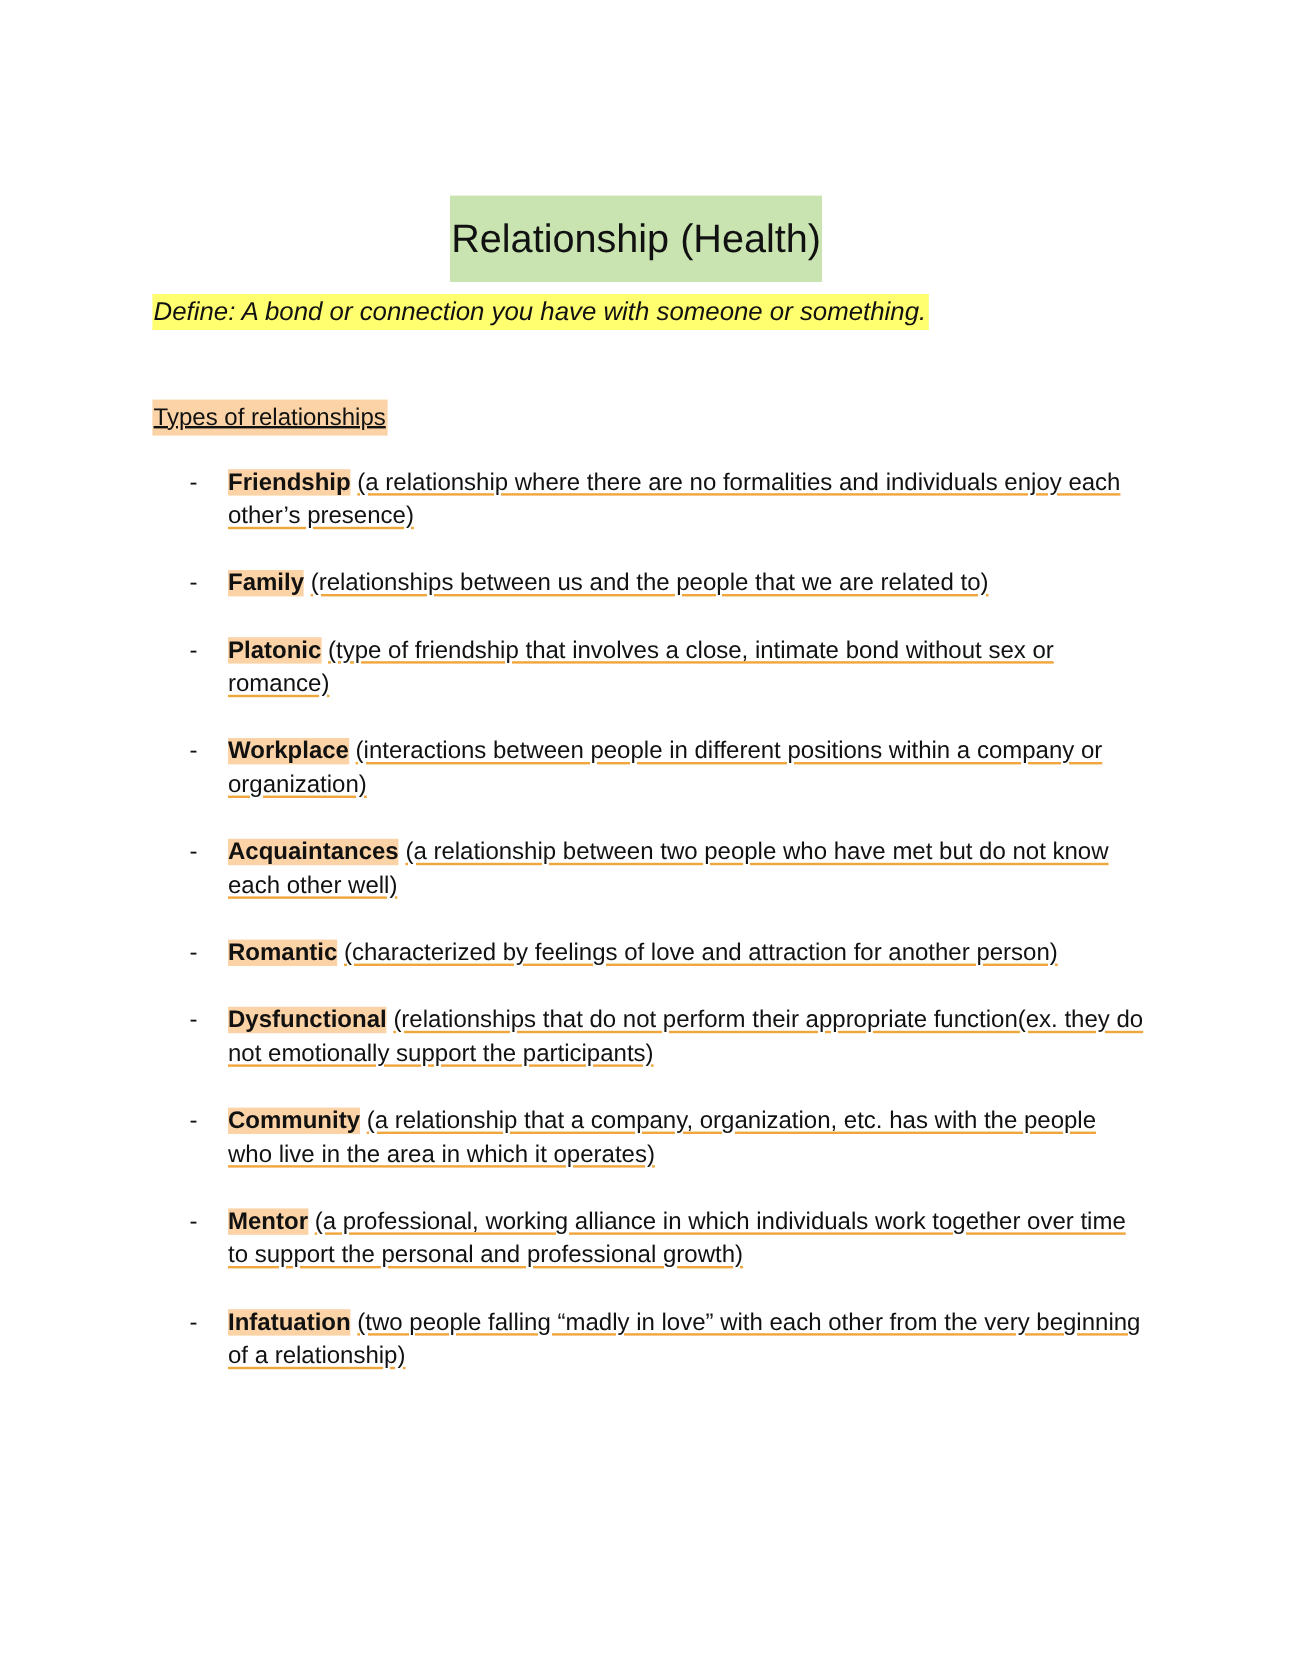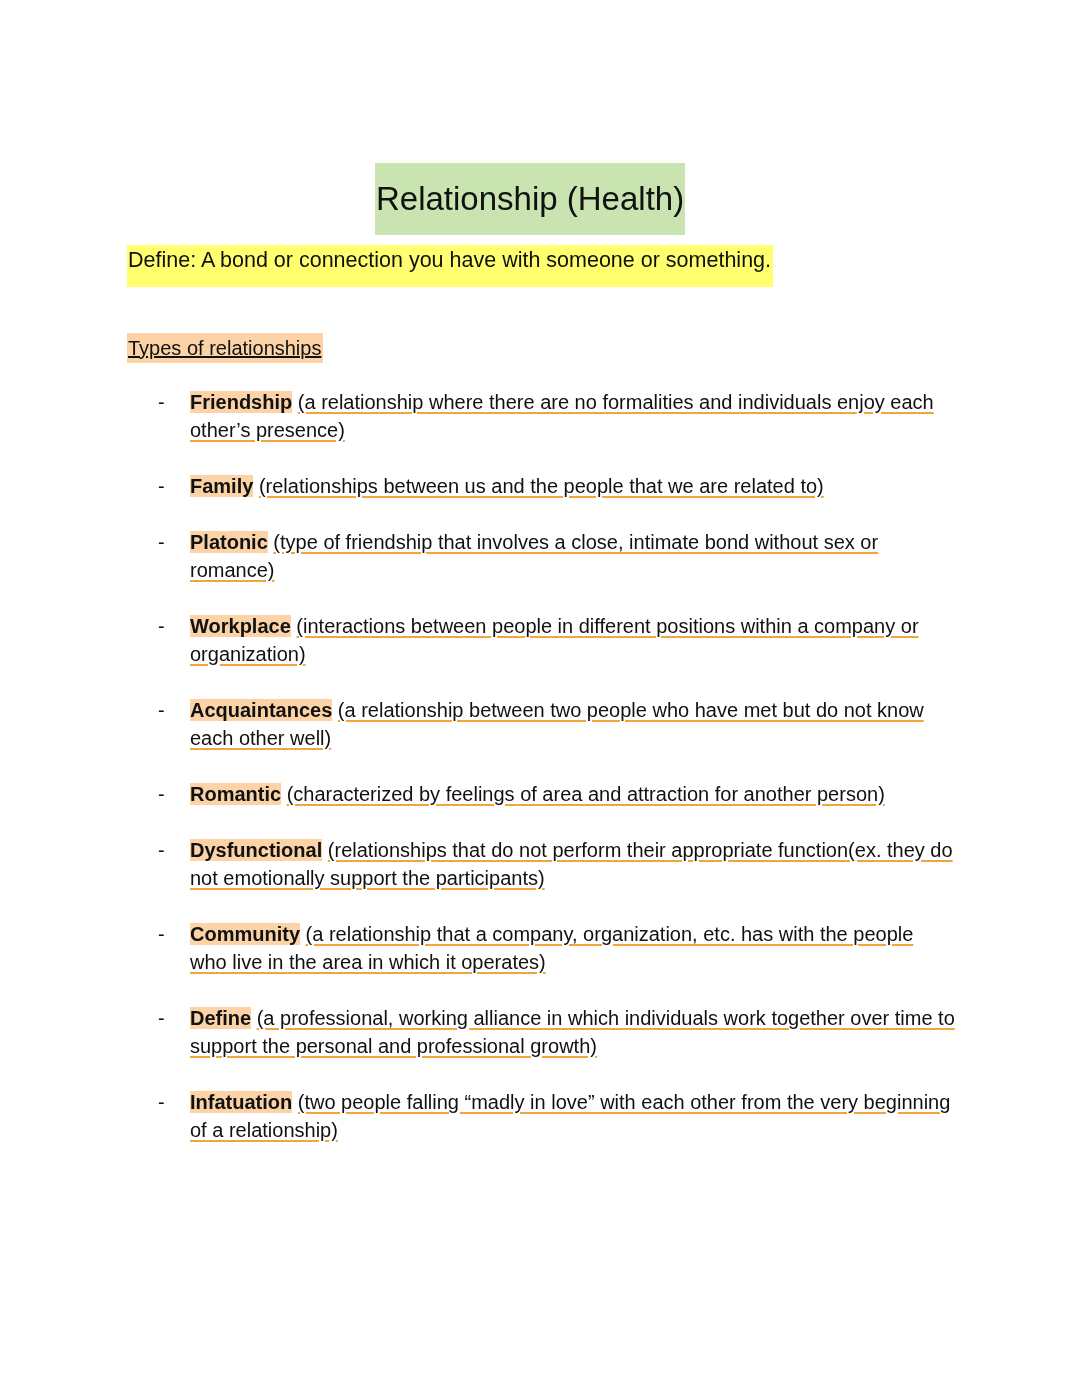--- a/index.html
+++ b/index.html
@@ -1,36 +1,36 @@
 <!DOCTYPE html>
 <html><head>
 <meta charset="utf-8">
 <style>
   html, body { margin: 0; padding: 0; background: #ffffff; }
   body { width: 1080px; height: 1397px; position: relative; font-family: "Liberation Sans", sans-serif; color: #111; overflow: hidden; }
   .title { position: absolute; left: 375px; top: 163px; font-size: 33px; line-height: 40px; background: #c9e4b0; padding: 16px 1px; }
-  .define { position: absolute; left: 127px; top: 245px; font-size: 21.5px; line-height: 30px; background: #ffff70; padding: 0 2px 12px 1px; }
+  .define { position: absolute; left: 127px; top: 245px; font-size: 21.5px; line-height: 30px; background: #ffff70; padding: 0 2px 0 1px; font-style: italic; }
   .types { position: absolute; left: 127px; top: 333px; font-size: 20px; line-height: 30px; background: #fbd3a6; padding: 0 2px 0 1px; text-decoration: underline; }
   .list { position: absolute; left: 155px; top: 388px; width: 800px; margin: 0; padding: 0; list-style: none; }
   .item { position: relative; padding-left: 35px; font-size: 20px; line-height: 28px; margin-bottom: 28px; }
   .dash { position: absolute; left: 3px; top: 0; }
   .term { background: #fbd3a6; font-weight: bold; }
   .desc { text-decoration: underline; text-decoration-color: #f0a63c; text-underline-offset: 3px; text-decoration-thickness: 2px; }
 </style>
 </head>
 <body>
 
 <div class="title">Relationship (Health)</div>
 <div class="define">Define: A bond or connection you have with someone or something.</div>
 <div class="types">Types of relationships</div>
 
 <ul class="list">
   <li class="item"><span class="dash">-</span><span class="term">Friendship</span> <span class="desc">(a relationship where there are no formalities and individuals enjoy each other’s presence)</span></li>
   <li class="item"><span class="dash">-</span><span class="term">Family</span> <span class="desc">(relationships between us and the people that we are related to)</span></li>
   <li class="item"><span class="dash">-</span><span class="term">Platonic</span> <span class="desc">(type of friendship that involves a close, intimate bond without sex or romance)</span></li>
   <li class="item"><span class="dash">-</span><span class="term">Workplace</span> <span class="desc">(interactions between people in different positions within a company or organization)</span></li>
   <li class="item"><span class="dash">-</span><span class="term">Acquaintances</span> <span class="desc">(a relationship between two people who have met but do not know each other well)</span></li>
-  <li class="item"><span class="dash">-</span><span class="term">Romantic</span> <span class="desc">(characterized by feelings of area and attraction for another person)</span></li>
+  <li class="item"><span class="dash">-</span><span class="term">Romantic</span> <span class="desc">(characterized by feelings of love and attraction for another person)</span></li>
   <li class="item"><span class="dash">-</span><span class="term">Dysfunctional</span> <span class="desc">(relationships that do not perform their appropriate function(ex. they do not emotionally support the participants)</span></li>
   <li class="item"><span class="dash">-</span><span class="term">Community</span> <span class="desc">(a relationship that a company, organization, etc. has with the people who live in the area in which it operates)</span></li>
-  <li class="item"><span class="dash">-</span><span class="term">Define</span> <span class="desc">(a professional, working alliance in which individuals work together over time to support the personal and professional growth)</span></li>
+  <li class="item"><span class="dash">-</span><span class="term">Mentor</span> <span class="desc">(a professional, working alliance in which individuals work together over time to support the personal and professional growth)</span></li>
   <li class="item"><span class="dash">-</span><span class="term">Infatuation</span> <span class="desc">(two people falling “madly in love” with each other from the very beginning of a relationship)</span></li>
 </ul>
 
 </body></html>

